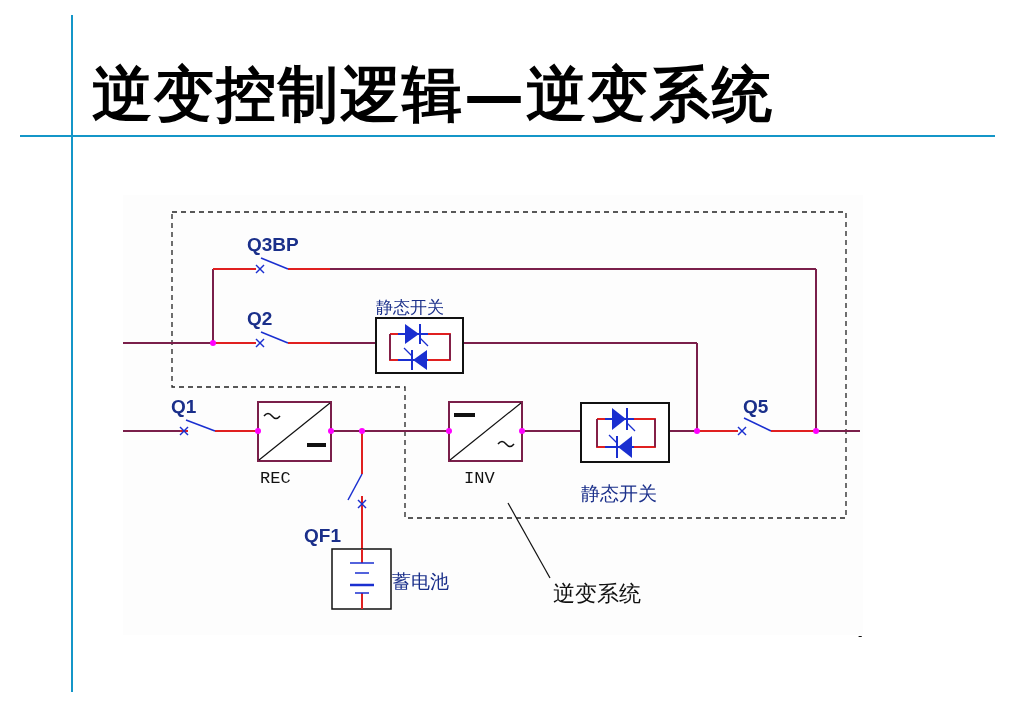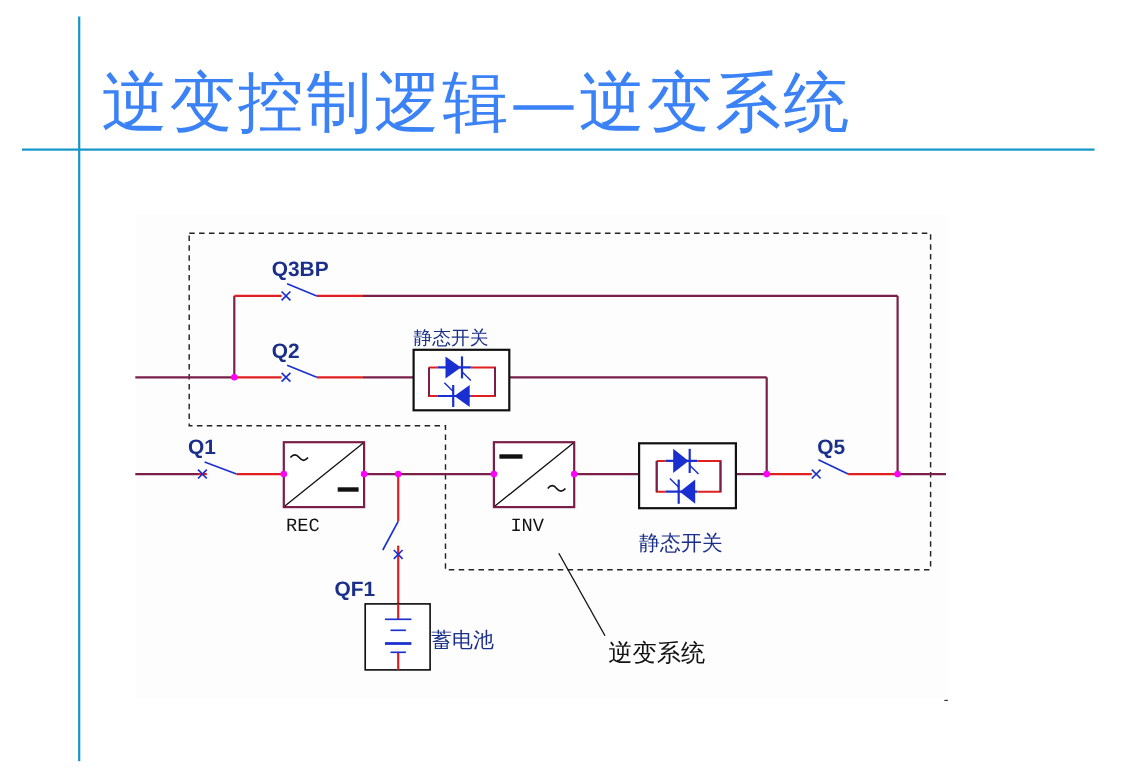--- a/index.html
+++ b/index.html
@@ -1,21 +1,21 @@
 <!DOCTYPE html>
 <html><head>
   <meta charset="utf-8">
   <style>
     html, body { margin: 0; padding: 0; background: #ffffff; }
     body { width: 1019px; height: 703px; position: relative; overflow: hidden;
            font-family: "DejaVu Sans", sans-serif; }
     .vline { position: absolute; left: 71px; top: 15px; width: 2px; height: 677px; background: #1496c8; }
     .hline { position: absolute; left: 20px; top: 135px; width: 975px; height: 2px; background: #1496c8; }
     .title { position: absolute; left: 92px; top: 58px; font-family: "DejaVu Serif", serif;
-             font-size: 60px; line-height: 72px; color: #3b82f6; letter-spacing: 2px; white-space: nowrap; }
+             font-size: 60px; line-height: 72px; color: #000000; letter-spacing: 2px; white-space: nowrap; font-weight: bold; }
     .diagram-bg { position: absolute; left: 123px; top: 195px; width: 740px; height: 440px; background: #fdfdfd; }
     svg.diagram { position: absolute; left: 0; top: 0; }
     .lbl { font-family: "Liberation Sans", sans-serif; font-weight: bold; fill: #1a2f8a; }
     .mono { font-family: "Liberation Mono", monospace; fill: #111; }
     .cn { font-family: "DejaVu Sans", sans-serif; fill: #1a2f8a; }
     .cn-dark { font-family: "DejaVu Sans", sans-serif; fill: #111; }
   </style>
 </head>
 <body>
 

